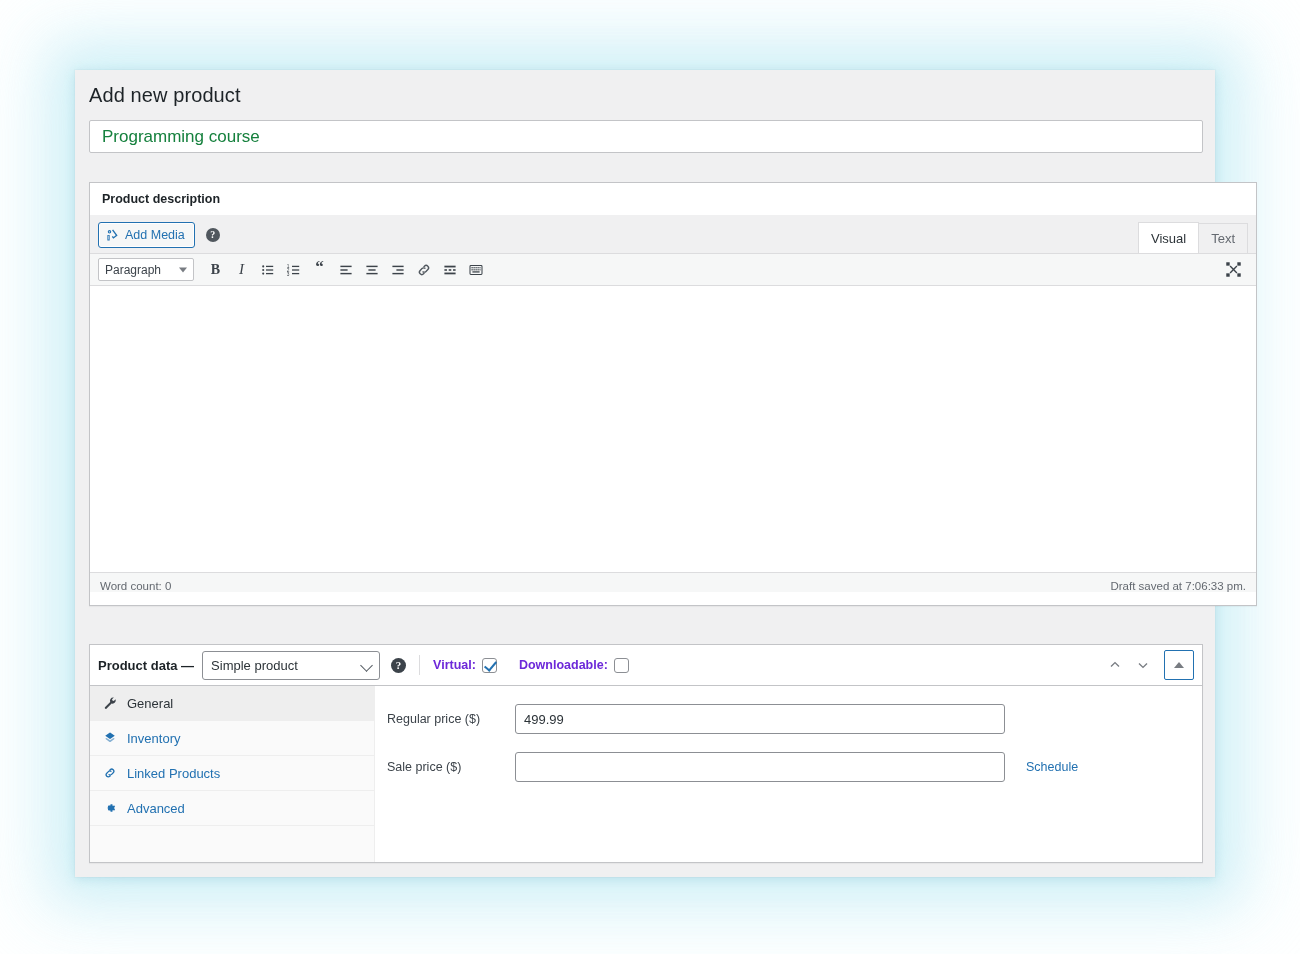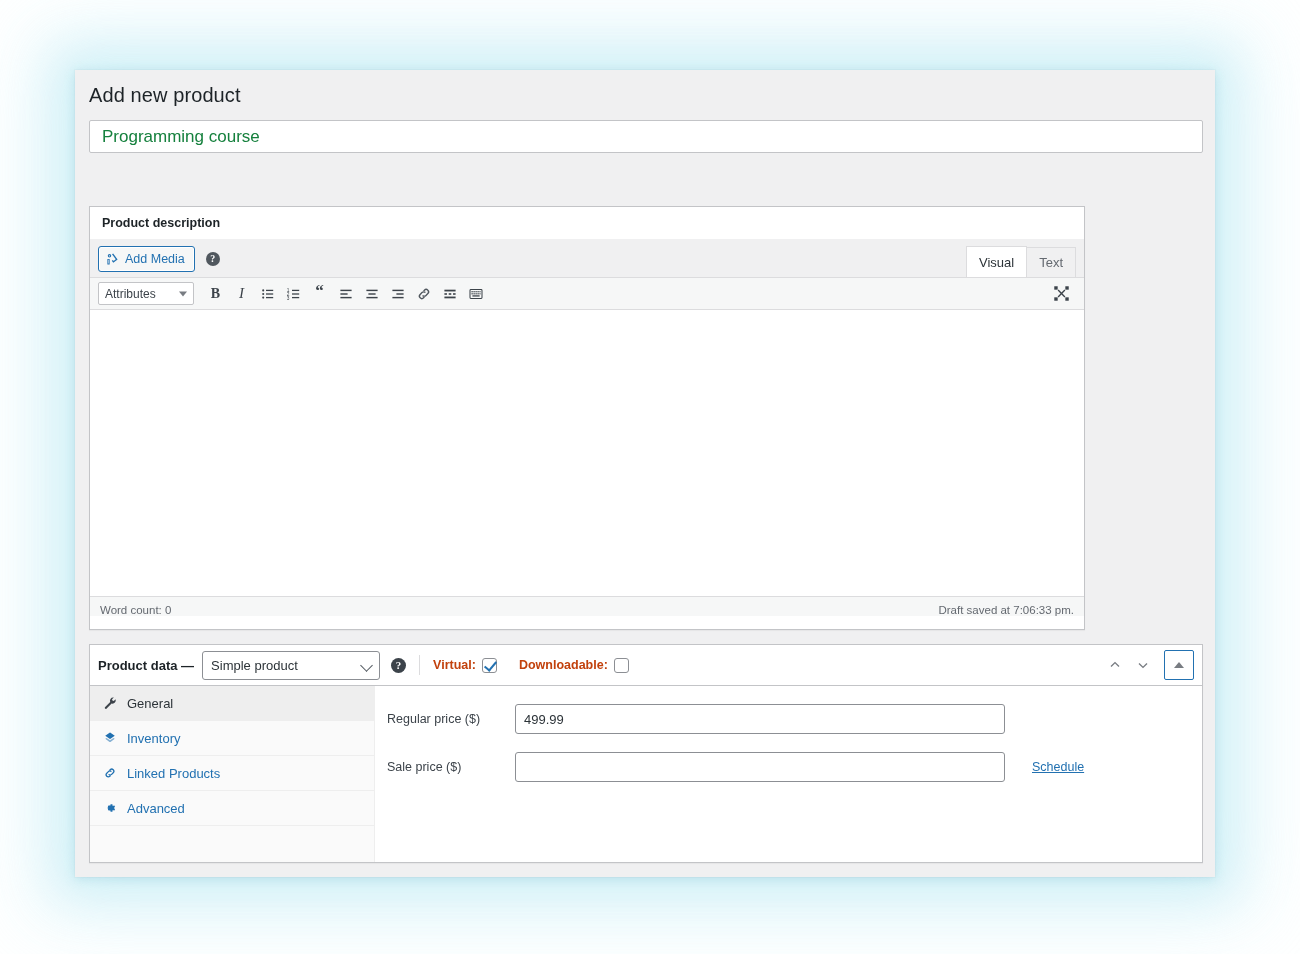--- a/index.html
+++ b/index.html
@@ -60,22 +60,22 @@
   }
 
   
   .postbox {
     position: absolute;
     background: #ffffff;
     border: 1px solid #c3c4c7;
     box-shadow: 0 1px 1px rgba(0,0,0,0.04);
   }
   #desc-box {
-    left: 14px; top: 136px;
-    width: 996px; height: 424px;
+    left: 14px; top: 112px;
+    width: 1168px; height: 424px;
   }
   .postbox-header {
     height: 33px;
     border-bottom: 1px solid #f0f0f1;
     display: flex;
     align-items: center;
     padding: 0 12px;
   }
   .postbox-header-title {
     font-size: 12.5px;
@@ -280,21 +280,21 @@
   .pd-divider {
     width: 1px; height: 20px;
     background: #dcdcde;
     margin: 0 13px;
   }
   .cb-group {
     display: inline-flex;
     align-items: center;
     font-size: 12.5px;
     font-weight: bold;
-    color: #c2410c;
+    color: #6d28d9;
     margin-right: 22px;
   }
   .cb-box {
     width: 15px; height: 15px;
     border: 1px solid #8c8f94;
     border-radius: 3px;
     background: #ffffff;
     margin-left: 6px;
     position: relative;
     cursor: pointer;
@@ -405,24 +405,23 @@
     border: 1px solid #8c8f94;
     border-radius: 3px;
     background: #ffffff;
     font-family: "Liberation Sans", sans-serif;
     font-size: 13px;
     color: #2c3338;
     padding: 0 8px;
     outline: none;
   }
   .schedule-link {
-    margin-left: 27px;
+    margin-left: 21px;
     font-size: 12.5px;
     color: #2271b1;
-    text-decoration: underline;
     cursor: pointer;
     text-align: center;
   }
 </style>
 </head>
 <body>
 
 <div id="stage">
 
   <div id="card">
@@ -456,21 +455,21 @@
 
         <div class="editor-tabs">
           <div class="editor-tab active">Visual</div>
           <div class="editor-tab">Text</div>
         </div>
       </div>
 
       <div class="mce-toolbar">
 
         <div class="fmt-select">
-          <span>Attributes</span>
+          <span>Paragraph</span>
           <span class="caret"></span>
         </div>
 
         <div class="tb-btn bold">B</div>
         <div class="tb-btn italic">I</div>
 
         <div class="tb-btn">
           <svg viewBox="0 0 20 20" width="16" height="16" fill="#3c434a">
             <circle cx="4" cy="5.5" r="1.3"></circle>
               <rect x="7.5" y="4.7" width="9" height="1.6"></rect>

